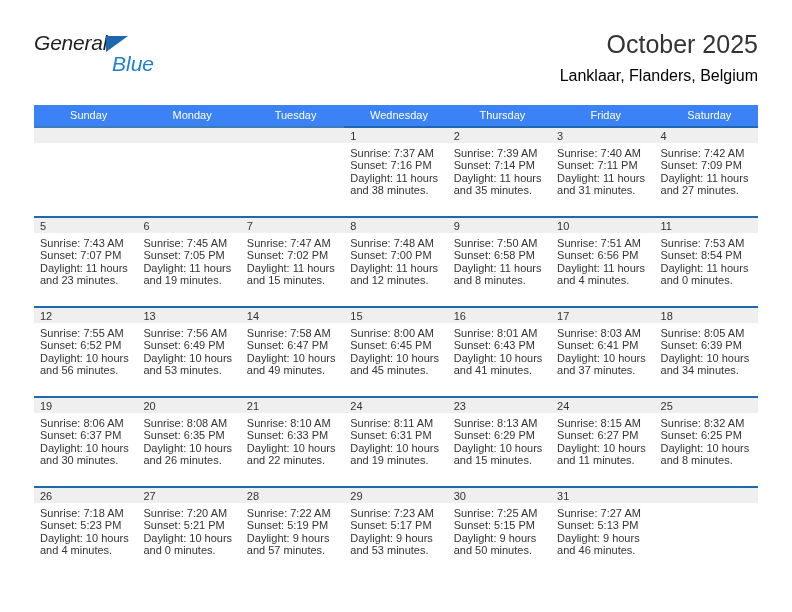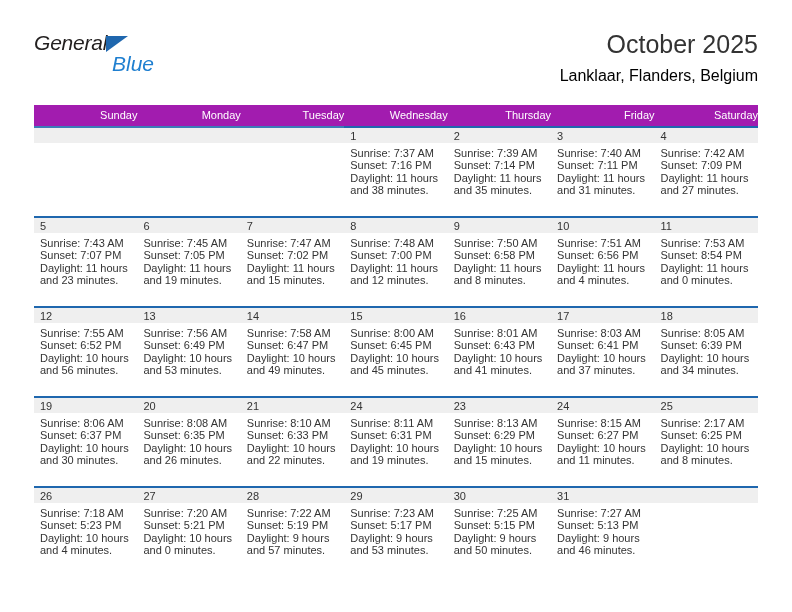--- a/index.html
+++ b/index.html
@@ -73,25 +73,25 @@
 
   
   .calendar {
     position: absolute;
     left: 34px; top: 105px;
     width: 724px;
     border-collapse: collapse;
     table-layout: fixed;
   }
   .calendar th {
-    background: #a21caf;
+    background: #3b82f6;
     color: #ffffff;
     font-size: 11px;
     font-weight: normal;
-    text-align: right;
+    text-align: center;
     padding: 4px 0 5px 6px;
     height: 19px;
     border: none;
   }
   .calendar td {
     width: 103.4px;
     height: 90px;
     vertical-align: top;
     padding: 0;
     border: none;
@@ -435,21 +435,21 @@
                 <div>Sunset: 6:27 PM</div>
                 <div>Daylight: 10 hours</div>
                 <div>and 11 minutes.</div>
               </div>
             </div>
           </td>
           <td>
             <div class="cell-inner">
               <div class="daynum-band">25</div>
               <div class="cell-body">
-                <div>Sunrise: 2:17 AM</div>
+                <div>Sunrise: 8:32 AM</div>
                 <div>Sunset: 6:25 PM</div>
                 <div>Daylight: 10 hours</div>
                 <div>and 8 minutes.</div>
               </div>
             </div>
           </td>
         </tr>
         <tr class="week">
           <td>
             <div class="cell-inner">

